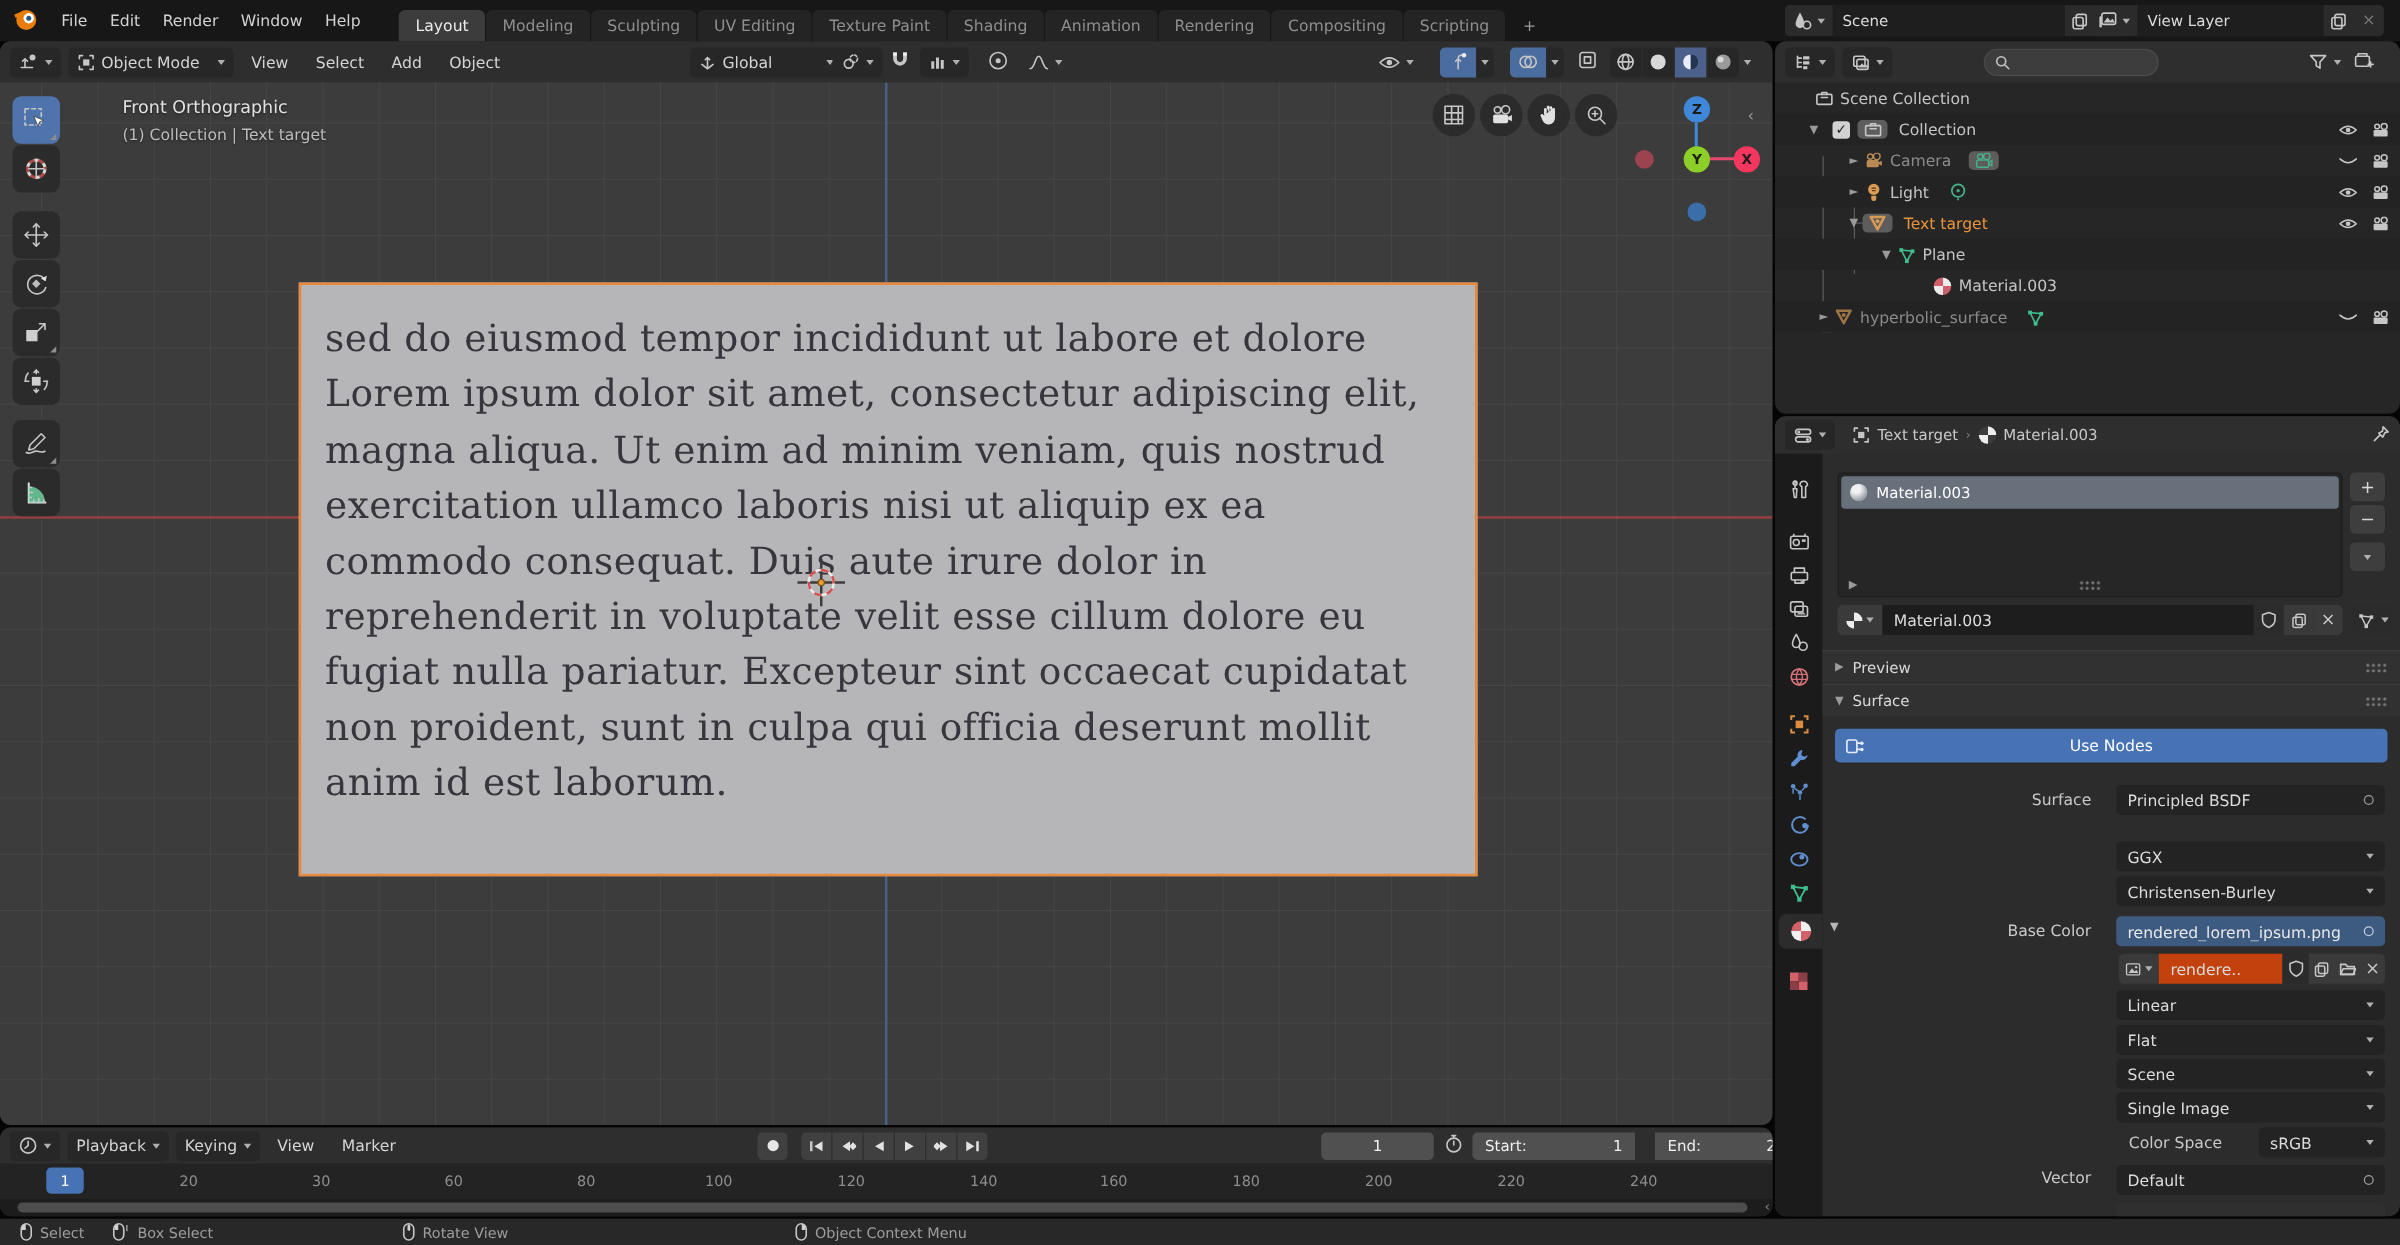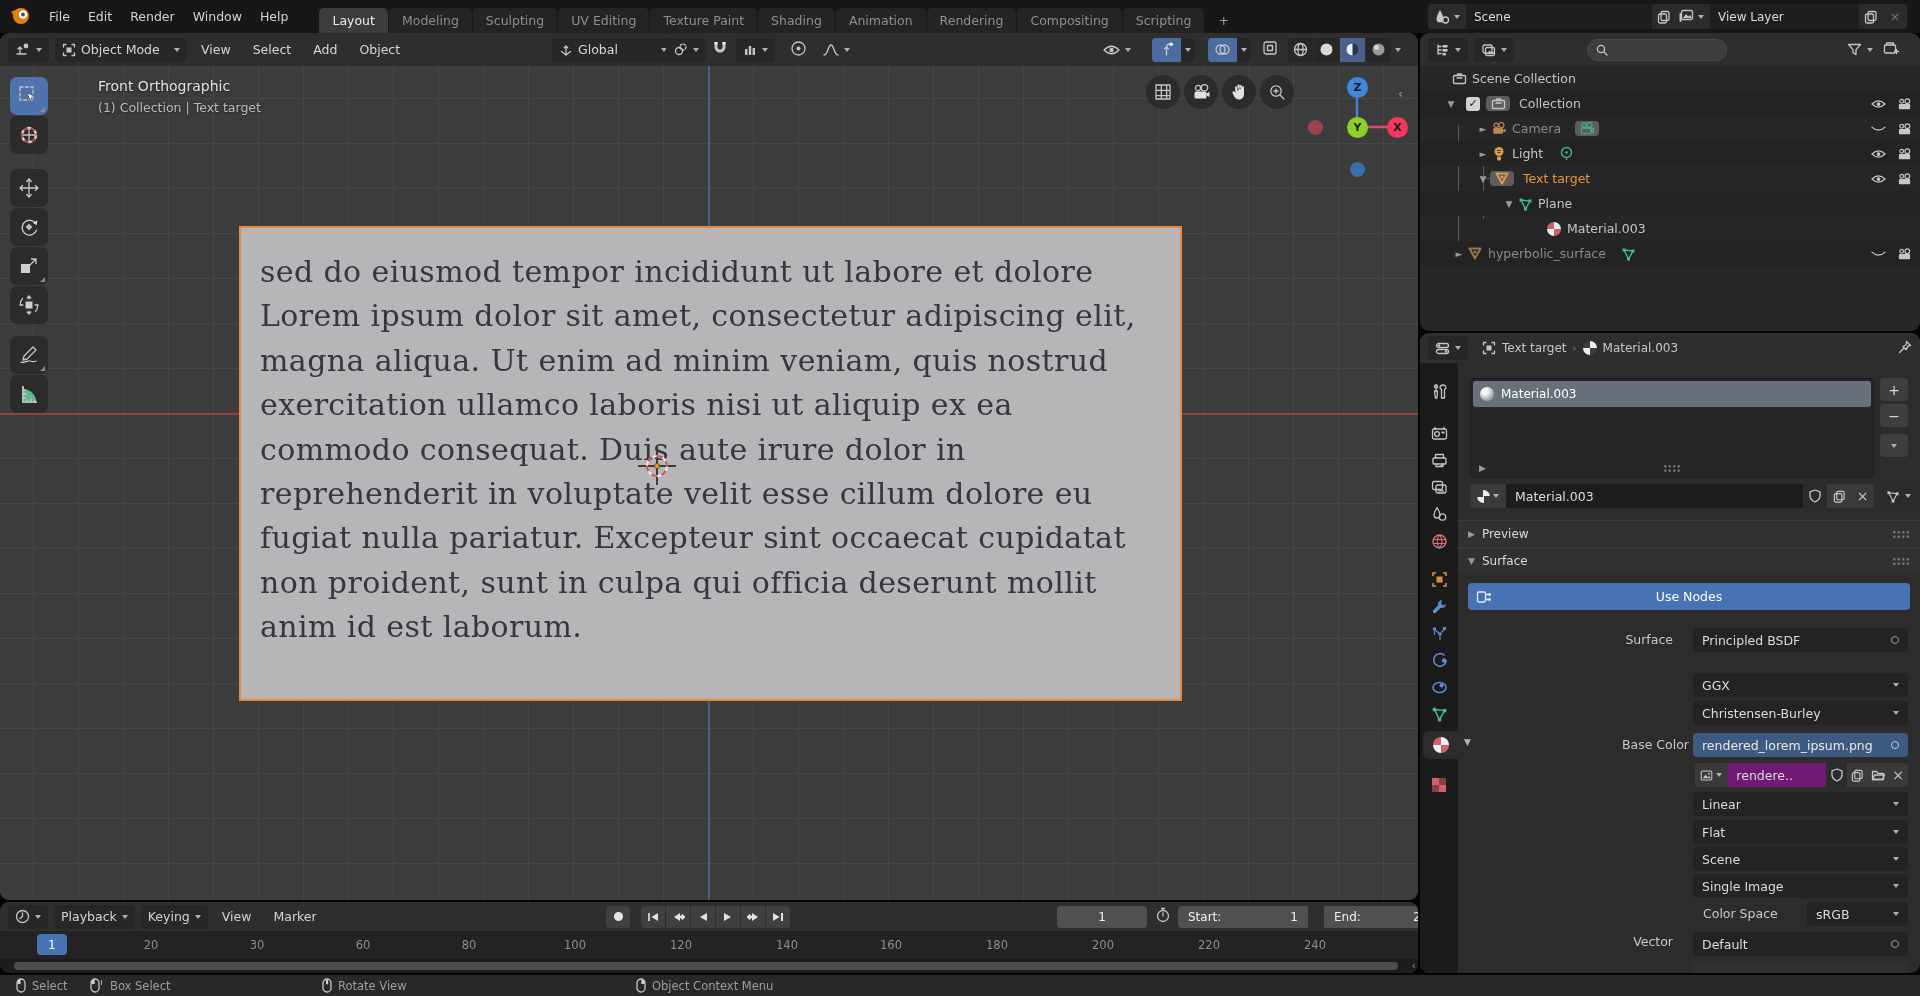--- a/index.html
+++ b/index.html
@@ -822,36 +822,36 @@
     <div class="fld abs" style="left:273px;top:340px;width:215px">
       <span>GGX</span>
         <span class="chv"></span>
     </div>
     <div class="fld abs" style="left:273px;top:368px;width:215px">
       <span>Christensen-Burley</span>
         <span class="chv"></span>
     </div>
 
     <span class="abs" style="left:44px;top:404px;color:#b5b5b5;font-size:9px">▼</span>
-    <span class="plabel" style="left:76px;top:400px;width:193px">Base Color</span>
+    <span class="plabel" style="left:60px;top:400px;width:193px">Base Color</span>
     <div class="fld abs" style="left:273px;top:400px;width:215px;background:#3d5a80;color:#e9e9e9">
       <span style="overflow:hidden;white-space:nowrap">rendered_lorem_ipsum.png</span>
         <span class="sock" style="border-color:#c4cede"></span>
     </div>
 
     <div class="flex abs" style="left:275px;top:430px;width:213px;height:24px;gap:0">
       <span class="mbtn" style="width:36px;border-radius:4px 0 0 4px;gap:3px">
         <svg width="13" height="13" viewBox="0 0 16 16">
             <rect x="1.5" y="2.5" width="13" height="11" rx="1.5" class="ic"></rect>
             <path class="icf" d="M3.5 11.5l3.4-4.5 2.6 3 1.6-1.4 2.4 2.9z"></path>
             <circle cx="11" cy="5.8" r="1.2" class="icf"></circle>
           </svg>
           <span class="chv"></span>
       </span>
-      <span class="fld" style="width:108px;border-radius:0;background:#701a75">rendere..</span>
+      <span class="fld" style="width:108px;border-radius:0;background:#c2410c">rendere..</span>
       <span class="mbtn" style="width:23px;background:#2b2b2b">
           <svg width="12" height="14" viewBox="0 0 12 14">
             <path class="ic" d="M6 1l5 1.8V7c0 3.2-2.5 4.8-5 6-2.5-1.2-5-2.8-5-6V2.8z" stroke="#6e6e6e"></path>
           </svg>
         </span>
       <span class="mbtn" style="width:23px">
           <svg width="13" height="13" viewBox="0 0 14 14">
             <rect x="4" y="1.5" width="8" height="9" rx="1.5" class="ic"></rect>
             <rect x="1.5" y="4" width="8" height="9" rx="1.5" class="ic" fill="#3a3a3a"></rect>
           </svg>

